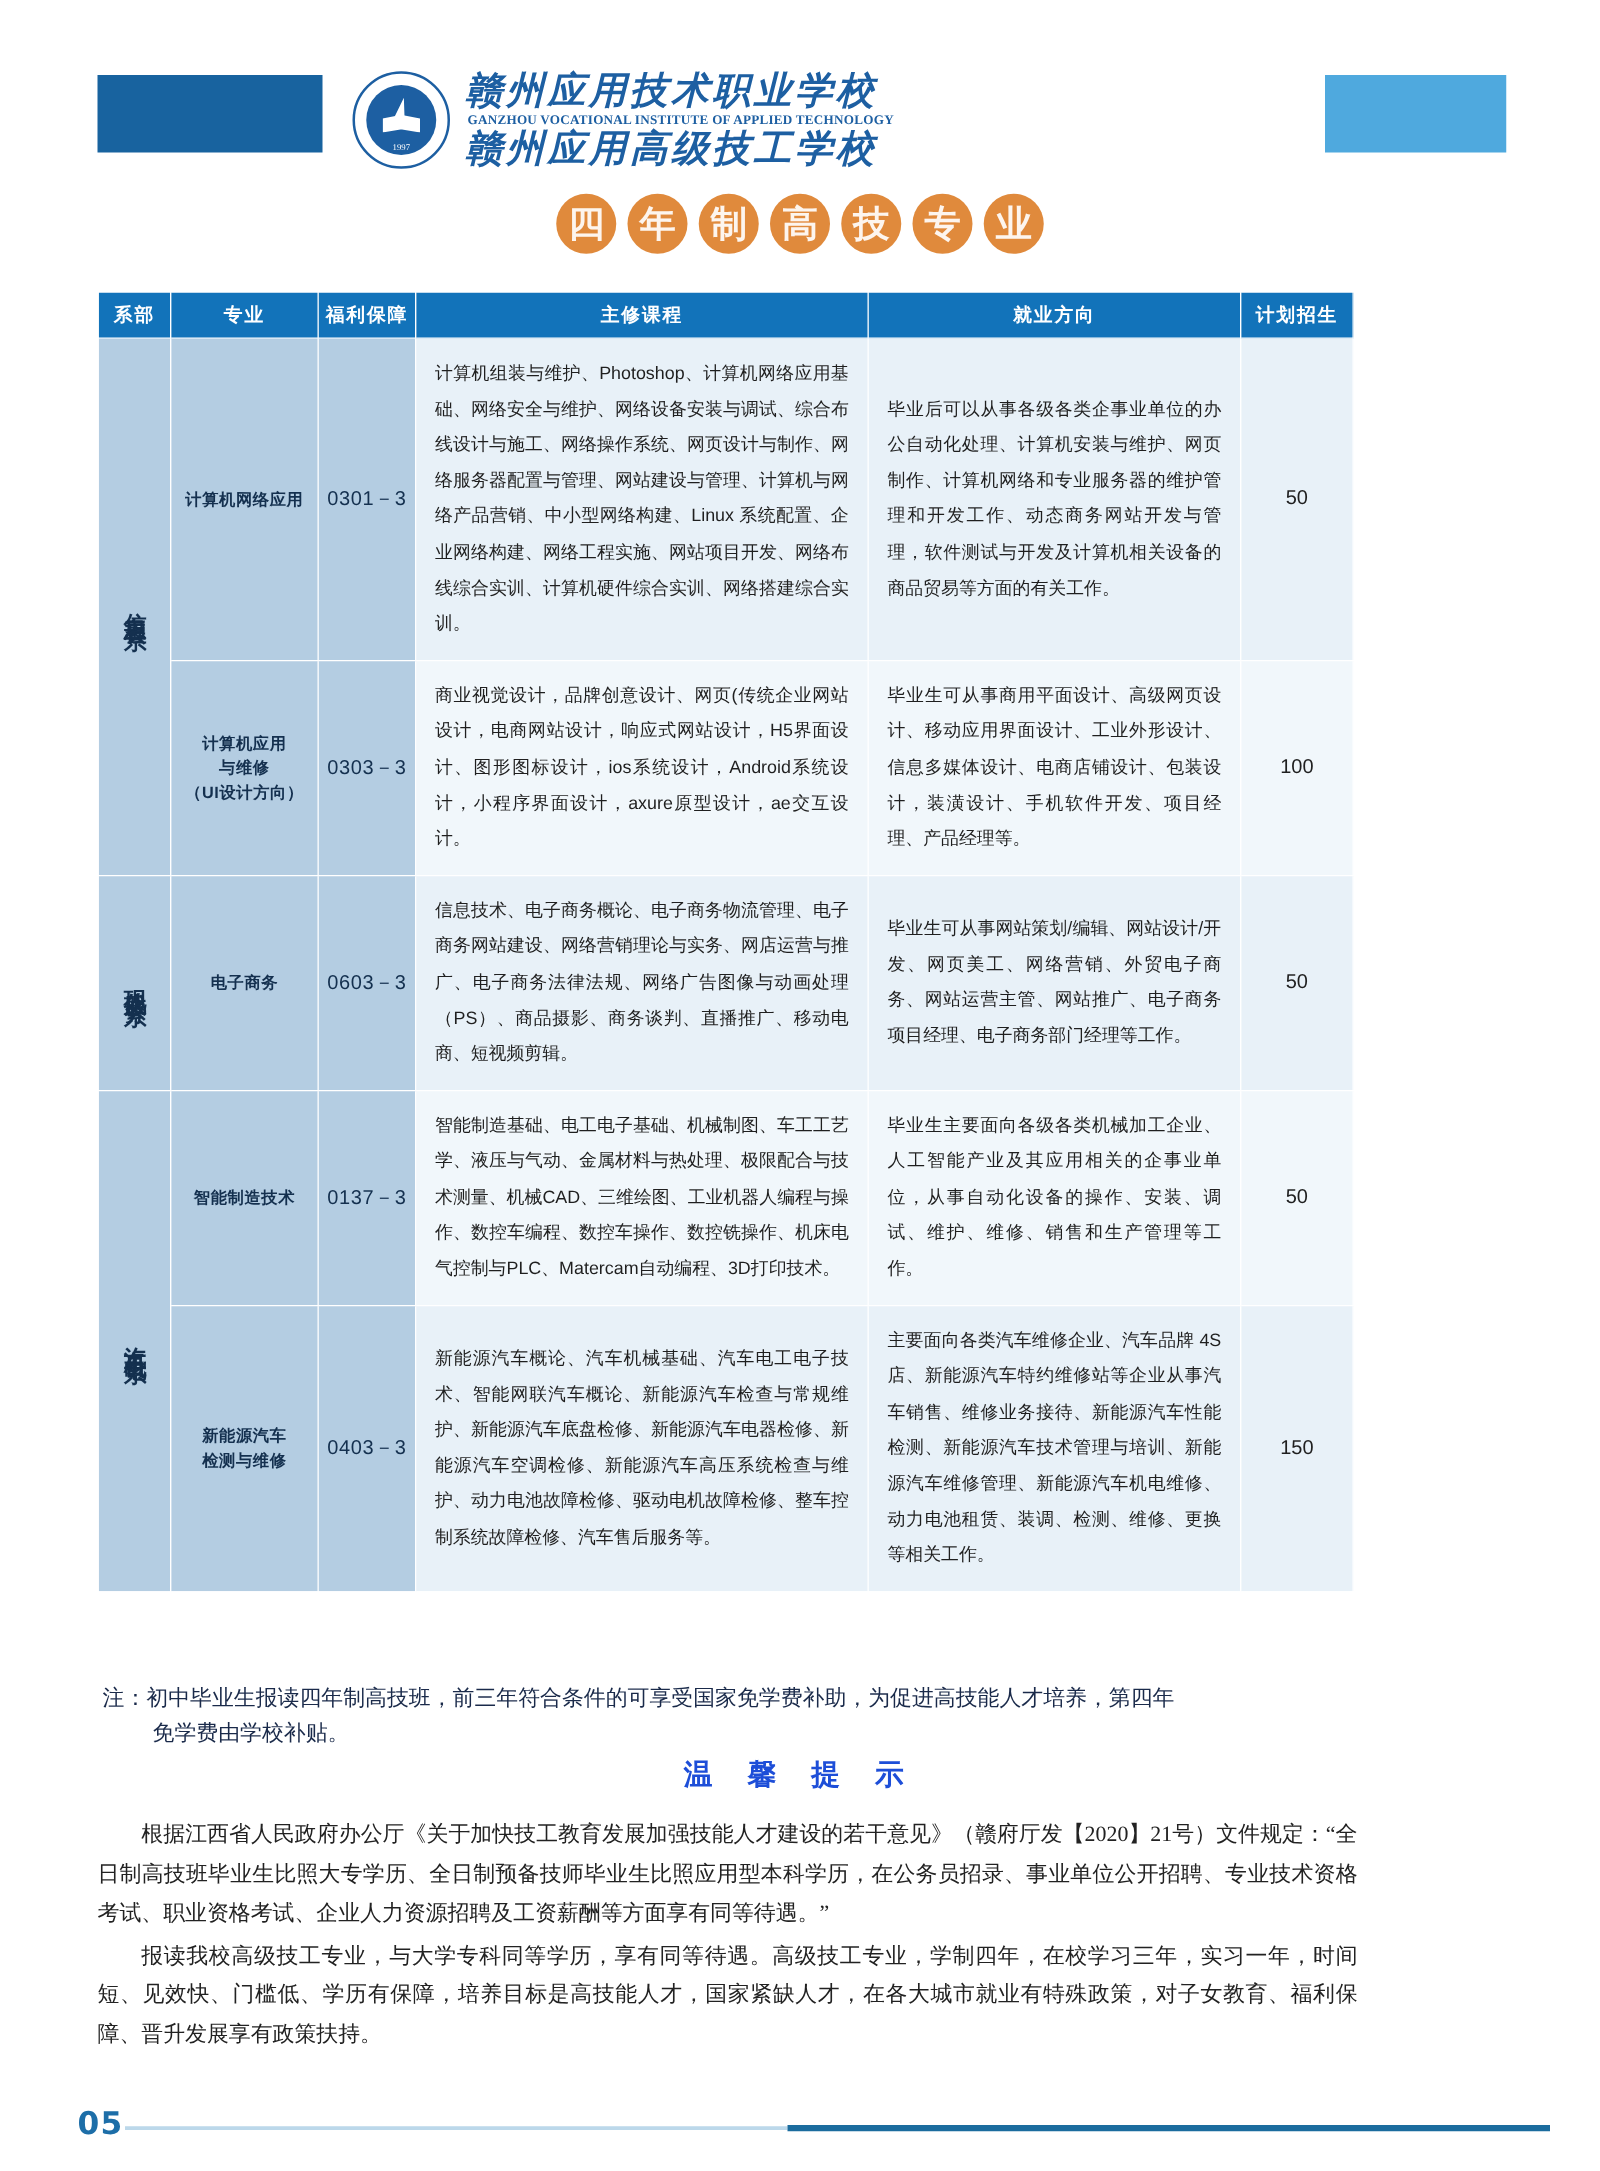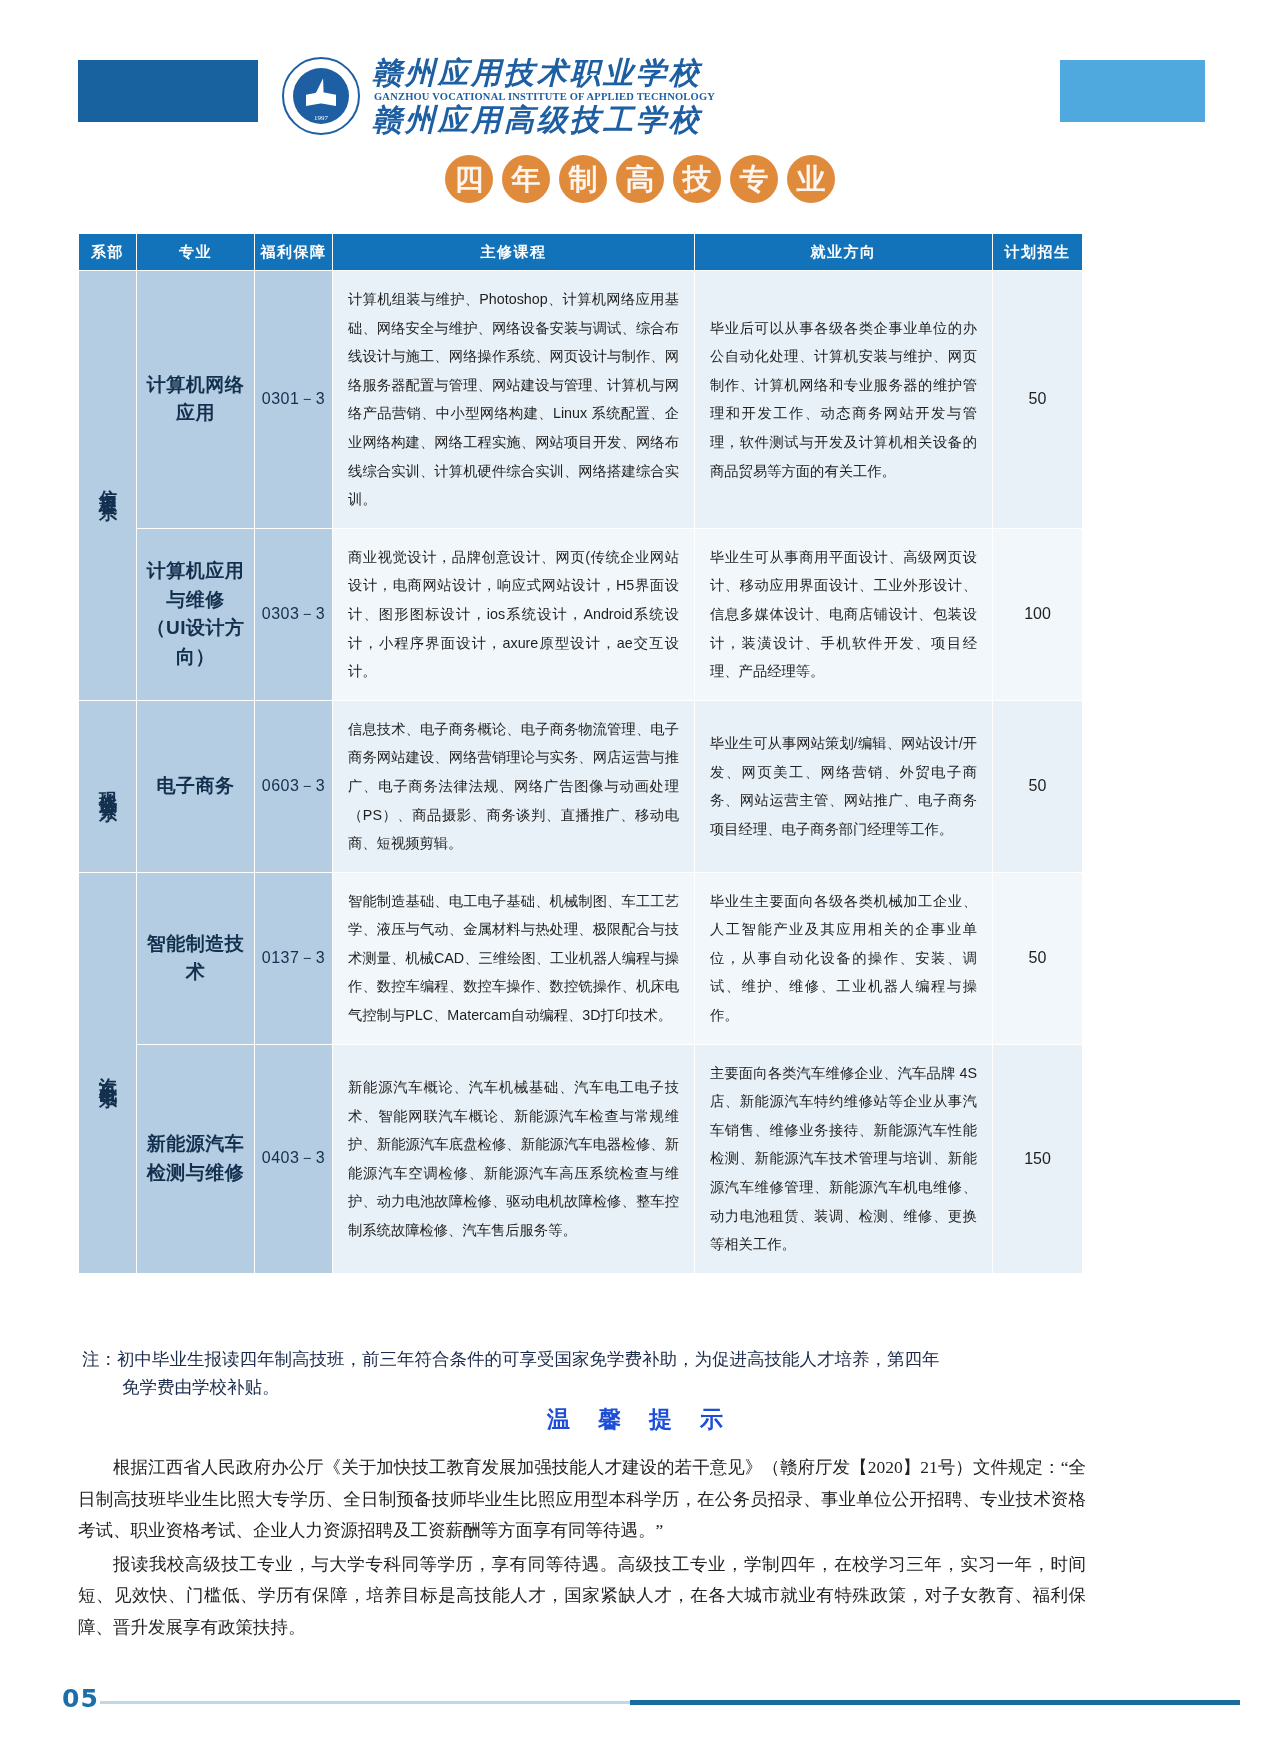--- a/index.html
+++ b/index.html
@@ -176,21 +176,21 @@
   }
   td.dept .vert {
     writing-mode: vertical-rl;
     text-orientation: upright;
     display: inline-block;
     line-height: 1.18;
   }
   td.major {
     background: #b4cde2;
     color: #14304f;
-    font-size: 19px;
+    font-size: 13px;
     font-weight: bold;
     text-align: center;
     line-height: 1.5;
     letter-spacing: 0.5px;
   }
   td.code {
     background: #b4cde2;
     color: #14304f;
     font-size: 16px;
     text-align: center;
@@ -367,21 +367,21 @@
           <td class="code">0603－3</td>
           <td class="course">信息技术、电子商务概论、电子商务物流管理、电子商务网站建设、网络营销理论与实务、网店运营与推广、电子商务法律法规、网络广告图像与动画处理（PS）、商品摄影、商务谈判、直播推广、移动电商、短视频剪辑。</td>
           <td class="job">毕业生可从事网站策划/编辑、网站设计/开发、网页美工、网络营销、外贸电子商务、网站运营主管、网站推广、电子商务项目经理、电子商务部门经理等工作。</td>
           <td class="plan">50</td>
         </tr>
         <tr class="band-b">
           <td class="dept" rowspan="2"><span class="vert">汽车机电系</span></td>
           <td class="major">智能制造技术</td>
           <td class="code">0137－3</td>
           <td class="course">智能制造基础、电工电子基础、机械制图、车工工艺学、液压与气动、金属材料与热处理、极限配合与技术测量、机械CAD、三维绘图、工业机器人编程与操作、数控车编程、数控车操作、数控铣操作、机床电气控制与PLC、Matercam自动编程、3D打印技术。</td>
-          <td class="job">毕业生主要面向各级各类机械加工企业、人工智能产业及其应用相关的企事业单位，从事自动化设备的操作、安装、调试、维护、维修、工业机器人编程与操作。</td>
+          <td class="job">毕业生主要面向各级各类机械加工企业、人工智能产业及其应用相关的企事业单位，从事自动化设备的操作、安装、调试、维护、维修、销售和生产管理等工作。</td>
           <td class="plan">50</td>
         </tr>
         <tr class="band-a">
           <td class="major">新能源汽车<br>检测与维修</td>
           <td class="code">0403－3</td>
           <td class="course">新能源汽车概论、汽车机械基础、汽车电工电子技术、智能网联汽车概论、新能源汽车检查与常规维护、新能源汽车底盘检修、新能源汽车电器检修、新能源汽车空调检修、新能源汽车高压系统检查与维护、动力电池故障检修、驱动电机故障检修、整车控制系统故障检修、汽车售后服务等。</td>
           <td class="job">主要面向各类汽车维修企业、汽车品牌 4S 店、新能源汽车特约维修站等企业从事汽车销售、维修业务接待、新能源汽车性能检测、新能源汽车技术管理与培训、新能源汽车维修管理、新能源汽车机电维修、动力电池租赁、装调、检测、维修、更换等相关工作。</td>
           <td class="plan">150</td>
         </tr>
       </tbody>

